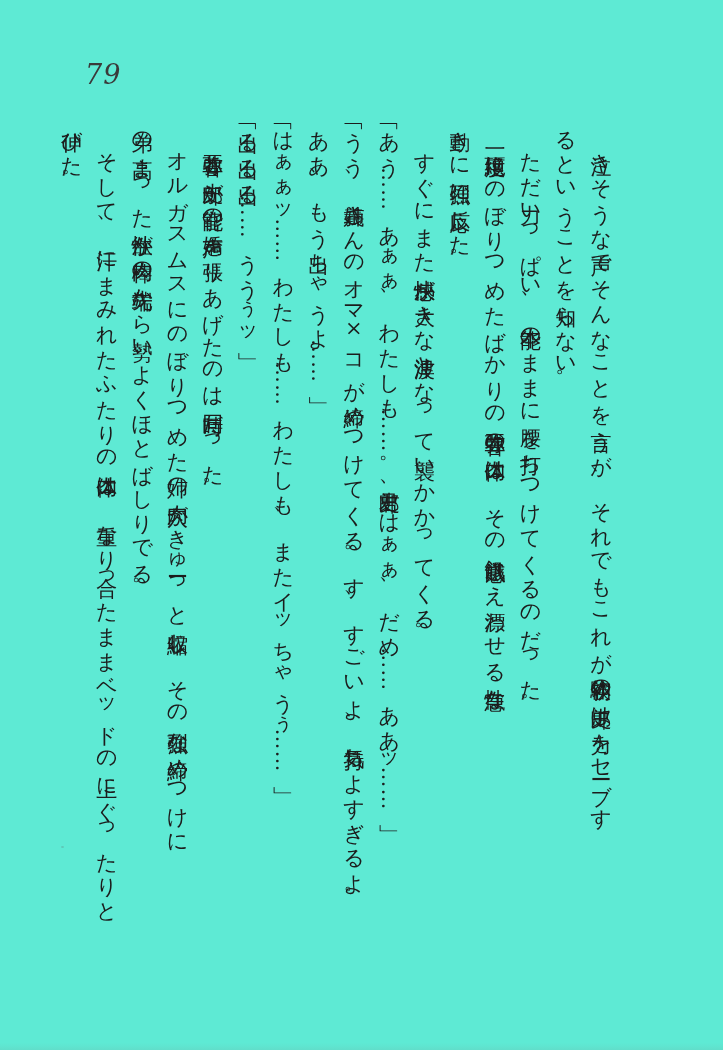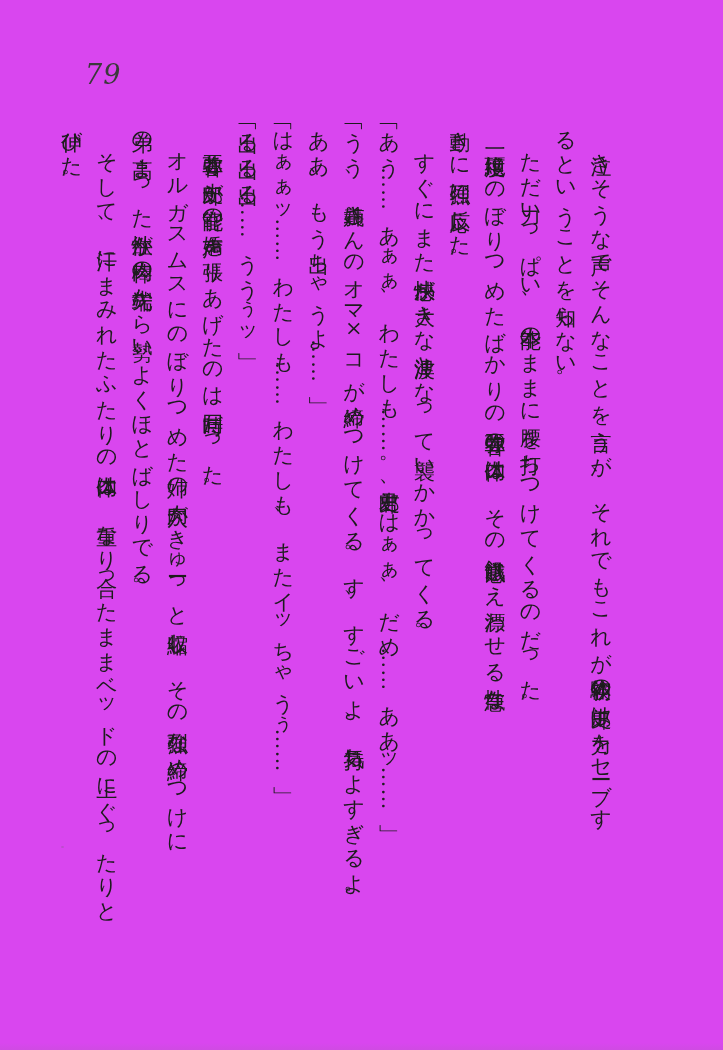--- a/index.html
+++ b/index.html
@@ -54,21 +54,21 @@
     position: absolute;
     left: 61px; top: 846px;
     width: 3px; height: 2px;
     background: rgba(100,100,100,0.25);
     border-radius: 50%;
   }
 </style>
 </head>
 <body>
 
-<div class="page" style="background: #d946ef; padding-left: 48px;">
+<div class="page" style="background: #5eead4; padding-left: 48px;">
   <div class="page-number">79</div>
 
   <div class="text-block" style="color: rgb(28, 28, 28);">
     <div class="line indent">泣きそうな声でそんなことを言うが、それでもこれが初体験の史郎は力をセーブす</div>
     <div class="line">るということを知らない。</div>
     <div class="line indent">ただ力いっぱい、本能のままに腰を打ちつけてくるのだった。</div>
     <div class="line indent">一度絶頂にのぼりつめたばかりの亜弥香の肉体は、その飢餓感さえ漂わせる性急な</div>
     <div class="line">動きに強烈に反応した。</div>
     <div class="line indent">すぐにまた快感が大きな津波となって襲いかかってくる。</div>
     <div class="line">「あう……あぁぁ、わたしも……。史郎君、はぁぁ、だめ……ああッ……」</div>

